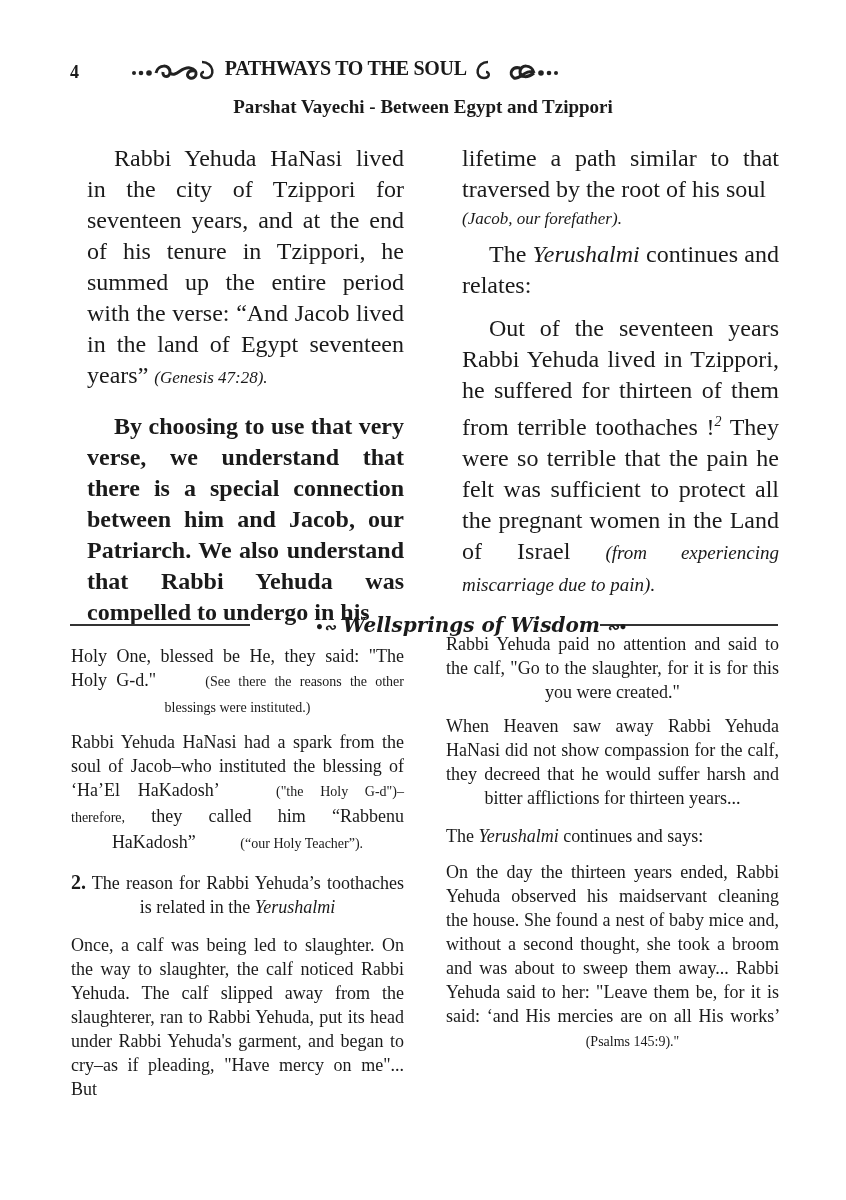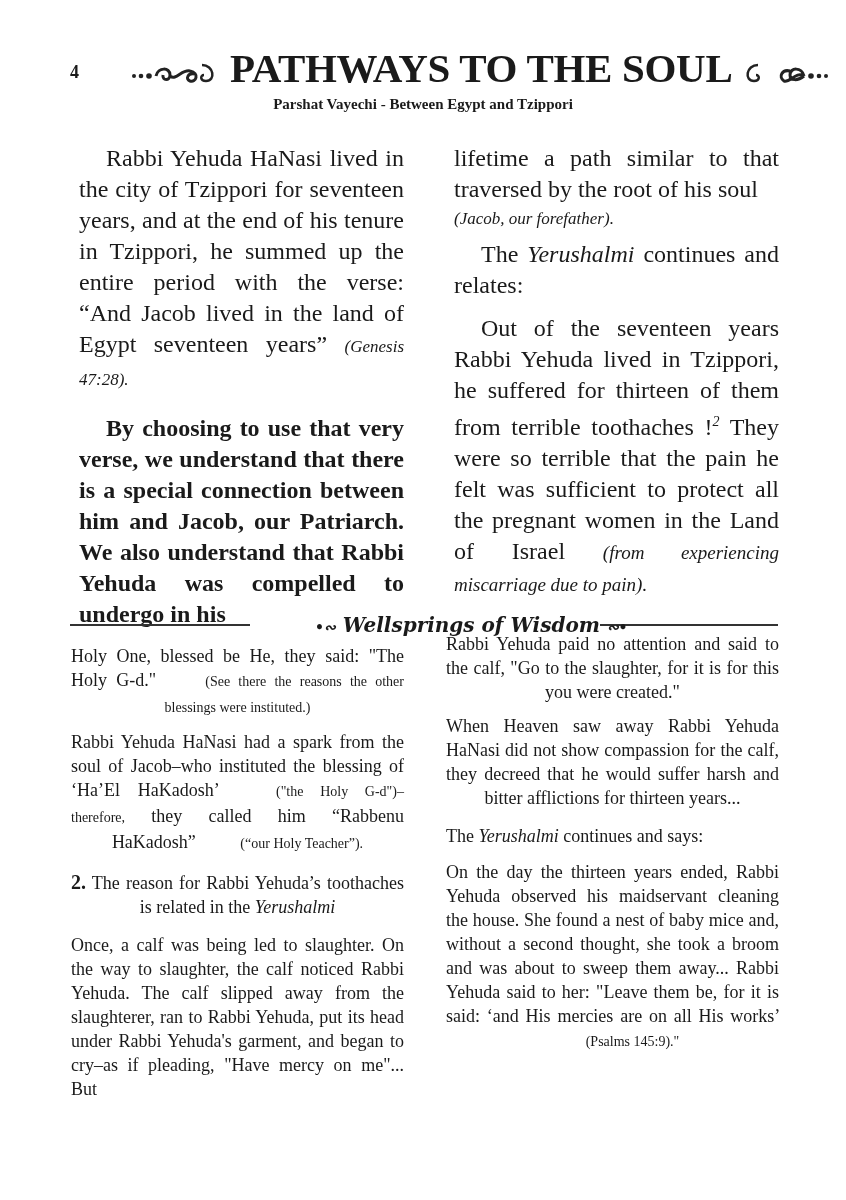--- a/index.html
+++ b/index.html
@@ -1,23 +1,23 @@
 <!DOCTYPE html>
 <html><head>
   <meta charset="utf-8">
   <style>
     html, body { margin: 0; padding: 0; background: #ffffff; }
     body { width: 846px; height: 1200px; position: relative; overflow: hidden; color: #1a1a1a; font-family: "Liberation Serif", serif; }
     .page-num { position: absolute; left: 70px; top: 62px; font-weight: bold; font-size: 18px; }
-    .header-title { position: absolute; left: 130px; top: 50px; width: 590px; text-align: left; font-weight: bold; font-size: 41px; letter-spacing: -0.3px; white-space: nowrap; line-height: 36px; }
+    .header-title { position: absolute; left: 130px; top: 50px; width: 590px; text-align: left; font-weight: bold; font-size: 20px; letter-spacing: -0.3px; white-space: nowrap; line-height: 36px; }
     .orn { display: inline-block; vertical-align: middle; }
-    .subtitle { position: absolute; left: 0; width: 846px; top: 96px; text-align: center; font-weight: bold; font-size: 15px; }
+    .subtitle { position: absolute; left: 0; width: 846px; top: 96px; text-align: center; font-weight: bold; font-size: 19px; }
     .col { position: absolute; width: 333px; text-align: justify; }
     .top-col { font-size: 24px; line-height: 31px; }
-    .top-col p { margin: 0 0 14px 8px; text-indent: 27px; text-align-last: left; }
+    .top-col p { margin: 0 0 14px 16px; text-indent: 27px; text-align-last: left; }
     .top-col p.noindent { text-indent: 0; }
     .small { font-size: 17px; font-style: italic; }
     .center { text-align: center; display: block; }
     .divider { position: absolute; left: 70px; top: 612px; width: 708px; height: 26px; }
     .divider .line { position: absolute; top: 12px; height: 2px; background: #333; }
     .divider .label { position: absolute; left: 245px; top: 0; width: 310px; text-align: center; font-family: "DejaVu Serif", serif; font-style: italic; font-weight: bold; font-size: 20px; line-height: 26px; white-space: nowrap; }
     .bot-col { font-size: 18px; line-height: 24px; }
     .bot-col p { margin: 0 0 10px 0; text-align-last: left; }
     .bot-col .xs { font-size: 14px; margin-left: 40px; }
     .last-center { text-align-last: center !important; }

